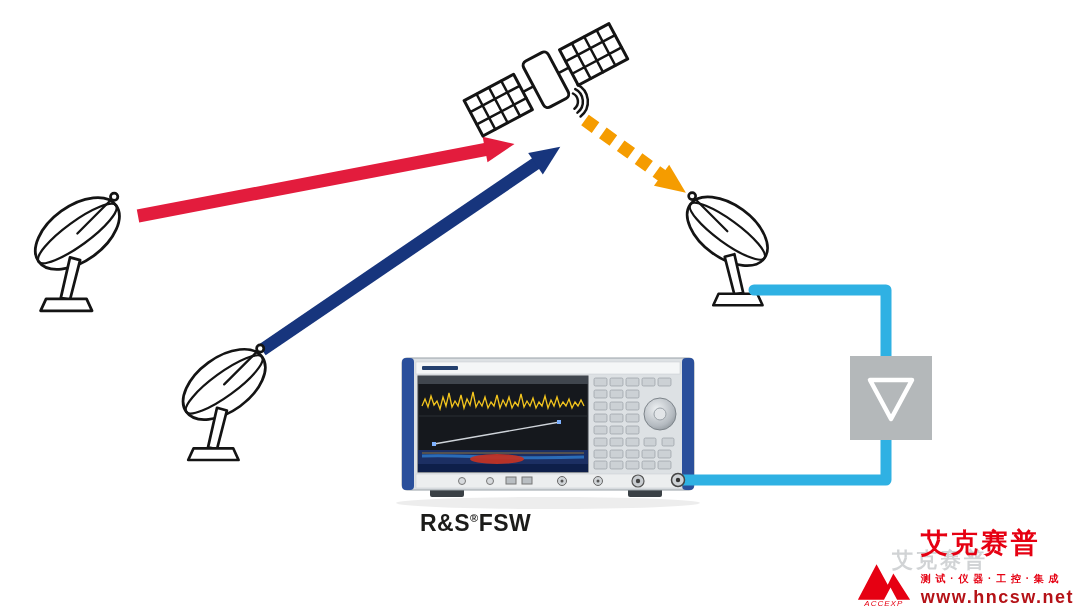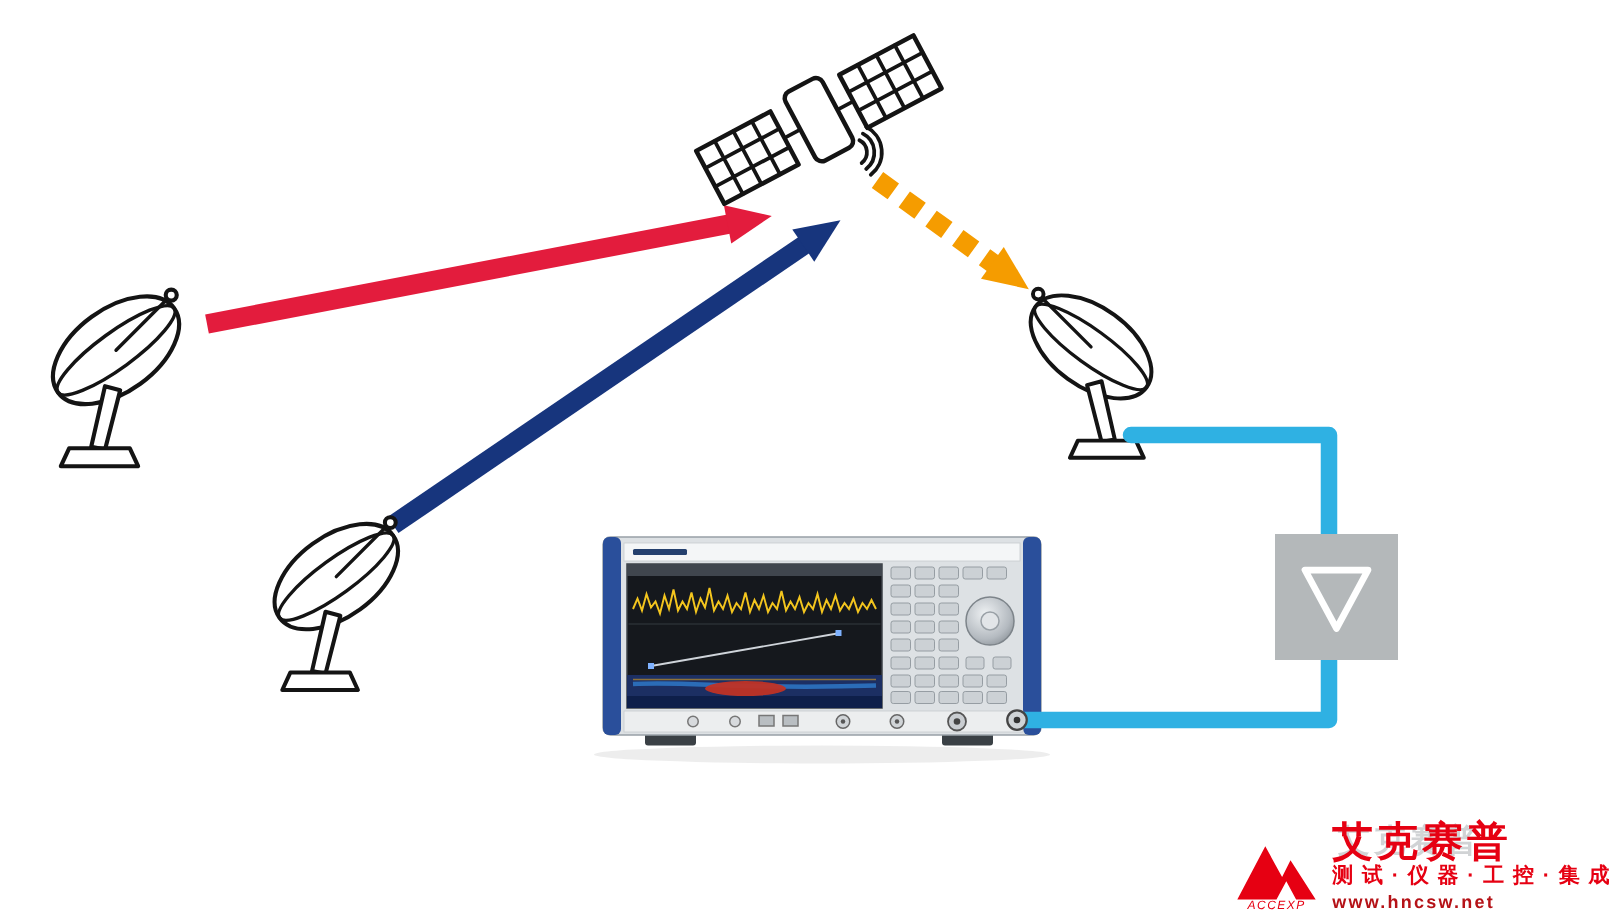--- a/index.html
+++ b/index.html
@@ -27,22 +27,22 @@
   
   .watermark{position:absolute;right:6px;bottom:6px;display:flex;align-items:flex-end;gap:8px;}
   .wm-ghost{position:absolute;right:92px;bottom:40px;color:var(--watermark-ghost,#9aa0a4);
             opacity:.45;font-size:21px;font-weight:bold;letter-spacing:3px;white-space:nowrap;}
   .wm-logo{width:58px;text-align:center;}
   .wm-logo svg{margin:0 auto;}
   .wm-logo .logo-en{color:var(--watermark-red,#e60012);font-size:8px;font-weight:normal;
                     font-style:italic;letter-spacing:1px;margin-top:-3px;}
   .wm-text{display:flex;flex-direction:column;align-items:flex-start;}
   .wm-cn{color:var(--watermark-red,#e60012);font-size:27px;font-weight:bold;letter-spacing:3px;line-height:1.05;}
-  .wm-tagline{color:var(--watermark-red,#e60012);font-size:14px;font-weight:bold;letter-spacing:1px;margin-top:0;}
-  .wm-url{color:var(--watermark-dark,#b51217);font-size:12px;font-weight:bold;letter-spacing:1.5px;margin-top:1px;text-align:right;}
+  .wm-tagline{color:var(--watermark-red,#e60012);font-size:10px;font-weight:bold;letter-spacing:1px;margin-top:15px;}
+  .wm-url{color:var(--watermark-dark,#b51217);font-size:18px;font-weight:bold;letter-spacing:1.5px;margin-top:1px;text-align:right;}
 </style>
 </head>
 <body>
 
 <div class="stage">
 
   <svg class="scene" width="1080" height="614" viewBox="0 0 1080 614">
 
     <defs>
       <marker id="mk-red" markerUnits="userSpaceOnUse" markerWidth="36" markerHeight="32" refX="5" refY="15" orient="auto">
@@ -181,20 +181,23 @@
     <path d="M754,290 L886,290 L886,480 L678,480" class="link stroke-cyan" stroke-width="11" stroke-linejoin="round" stroke-linecap="round"></path>
     <circle cx="678" cy="480" r="6.5" fill="#cfd3d6" stroke="#444" stroke-width="1.5"></circle>
     <circle cx="678" cy="480" r="2.2" fill="#333"></circle>
 
     <g>
       <rect x="850" y="356" width="82" height="84" fill="var(--amp-gray,#b4b8ba)"></rect>
       <polygon points="870,380 912,380 891,419" fill="none" stroke="#fff" stroke-width="4.5" stroke-linejoin="round"></polygon>
     </g>
   </svg>
 
+  <div class="fsw-label">
+    <span>R&amp;S</span><sup>®</sup><span>FSW</span>
+  </div>
 
   <div class="wm-ghost">艾克赛普</div>
   <div class="watermark">
     <div class="wm-logo">
       <svg width="56" height="42" viewBox="0 0 60 44">
         <path d="M2,42 L22,4 L34,26 L40,14 L58,42 L44,42 L37,29 L30,42 Z" fill="var(--watermark-red,#e60012)"></path>
       </svg>
       <div class="logo-en">ACCEXP</div>
     </div>
     <div class="wm-text">

